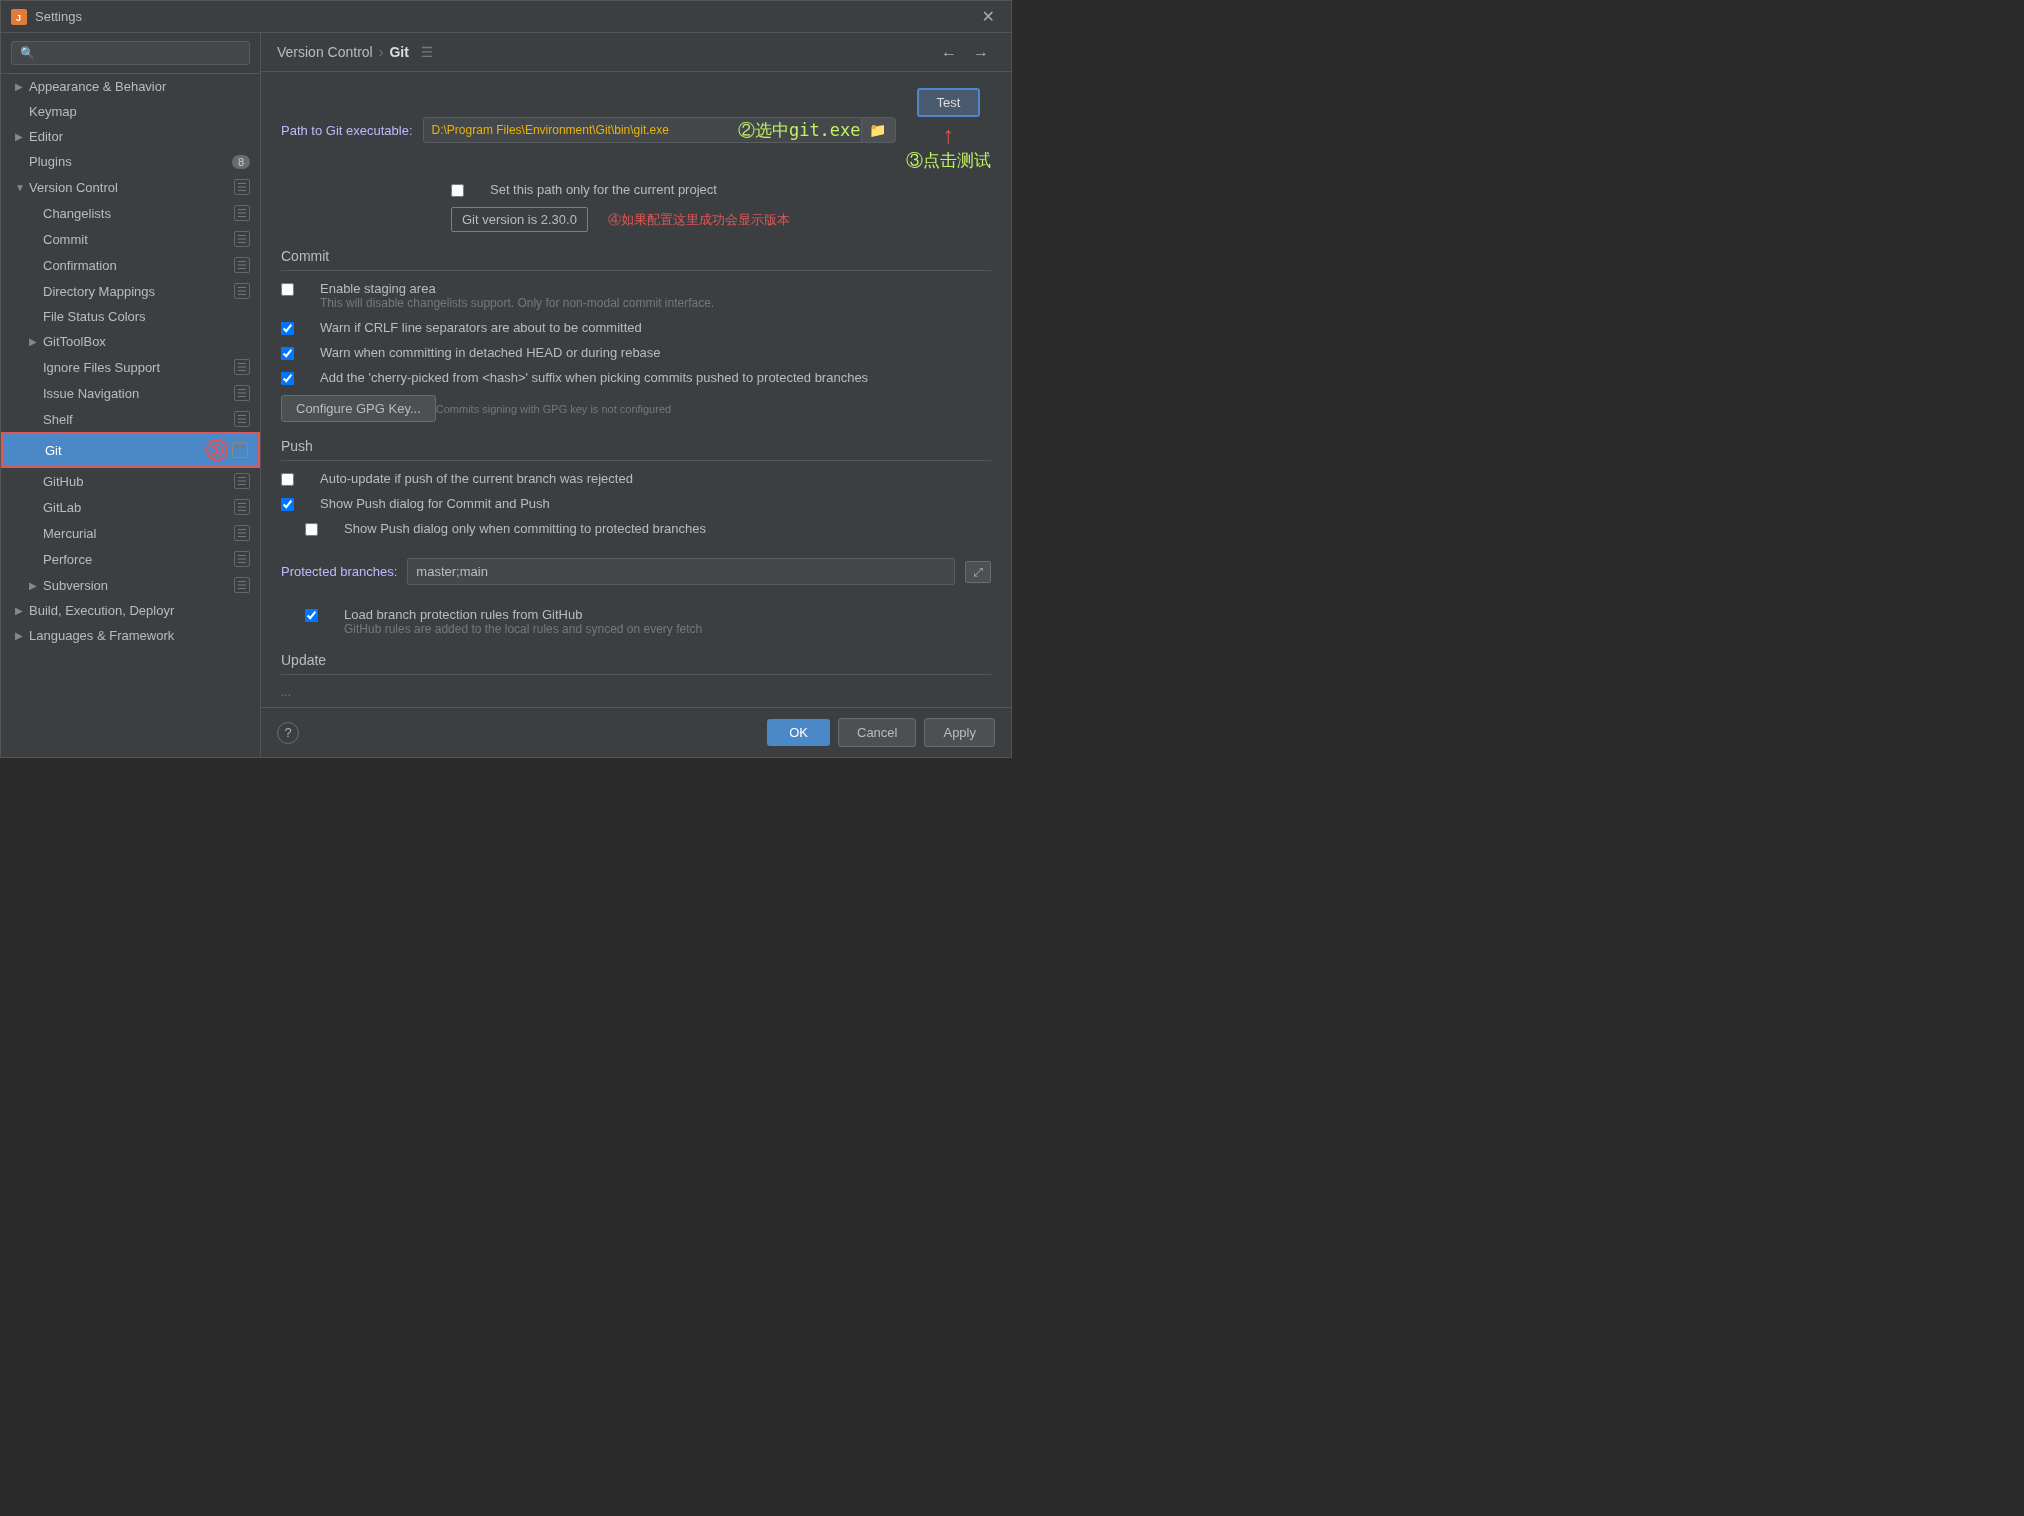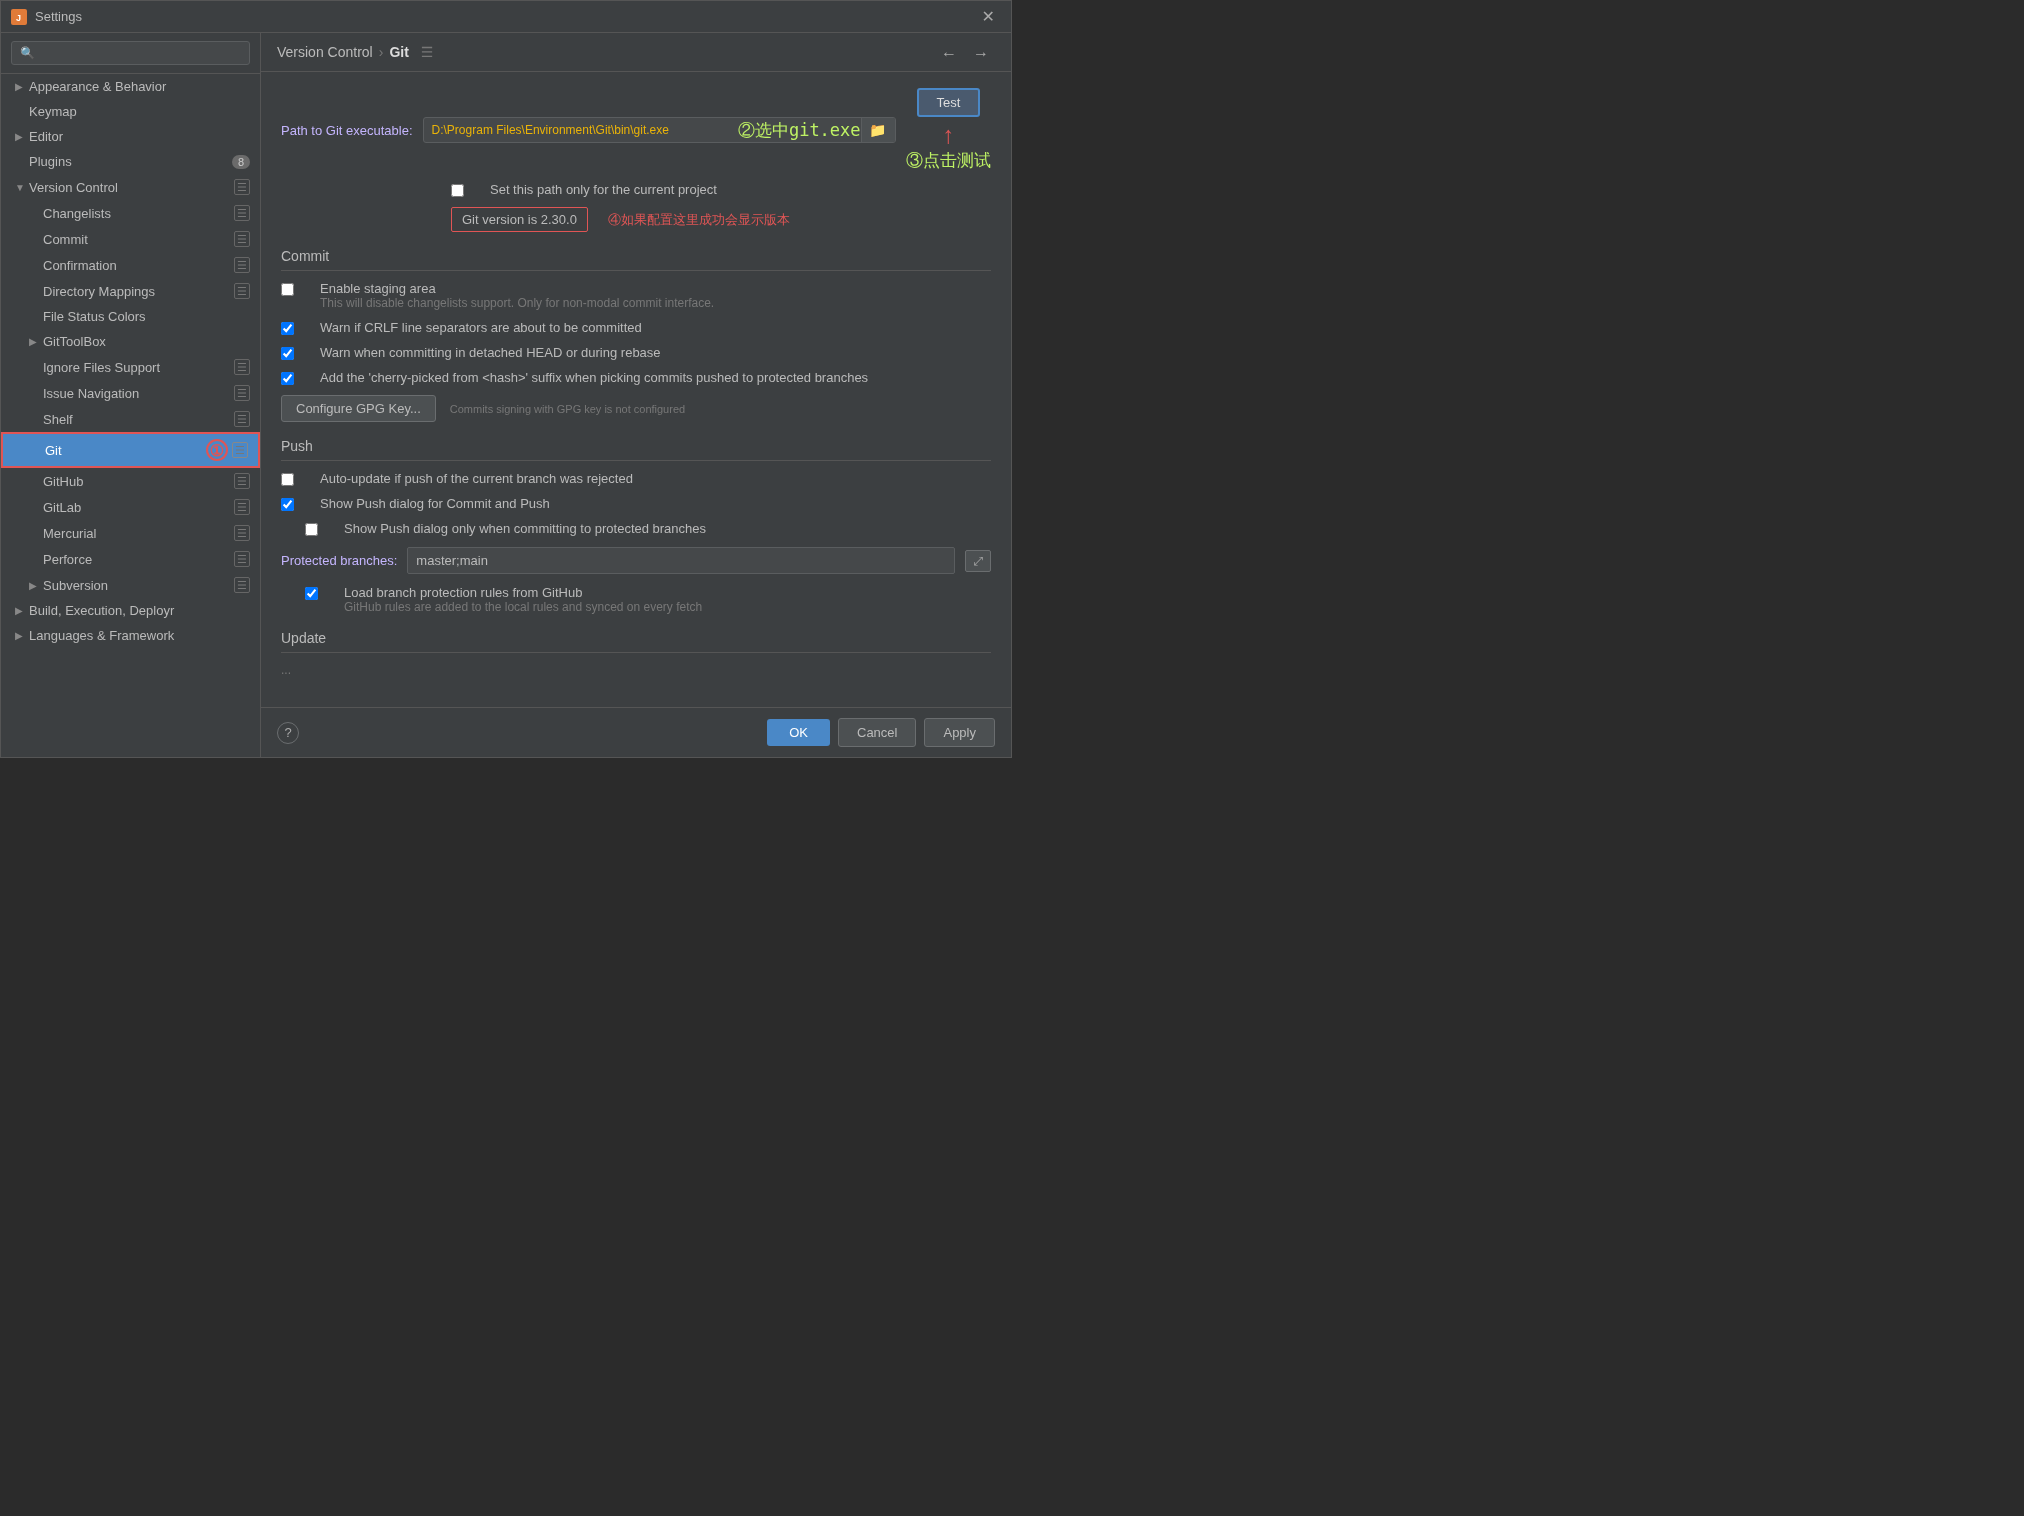--- a/index.html
+++ b/index.html
@@ -249,38 +249,37 @@
       font-size: 14px;
       margin: 16px 0 10px 0;
       padding-bottom: 6px;
       border-bottom: 1px solid #555;
     }
     .indent { margin-left: 24px; }
     .gray-text { color: #777; font-size: 12px; }
     .gpg-row {
       display: flex;
       align-items: center;
-      gap: 14px;
       margin: 6px 0;
     }
     .gpg-btn {
       background: #4c5052;
       border: 1px solid #6a6d6f;
       color: #bbb;
       padding: 5px 14px;
       cursor: pointer;
       border-radius: 3px;
       font-size: 13px;
     }
     .gpg-status { color: #777; font-size: 11px; }
     .protected-row {
       display: flex;
       align-items: center;
       gap: 10px;
-      margin: 11px 0;
+      margin: 22px 0;
     }
     .protected-input {
       flex: 1;
       background: #45484a;
       border: 1px solid #5a5d5f;
       color: #bbb;
       padding: 5px 8px;
       font-size: 13px;
       border-radius: 2px;
       outline: none;

